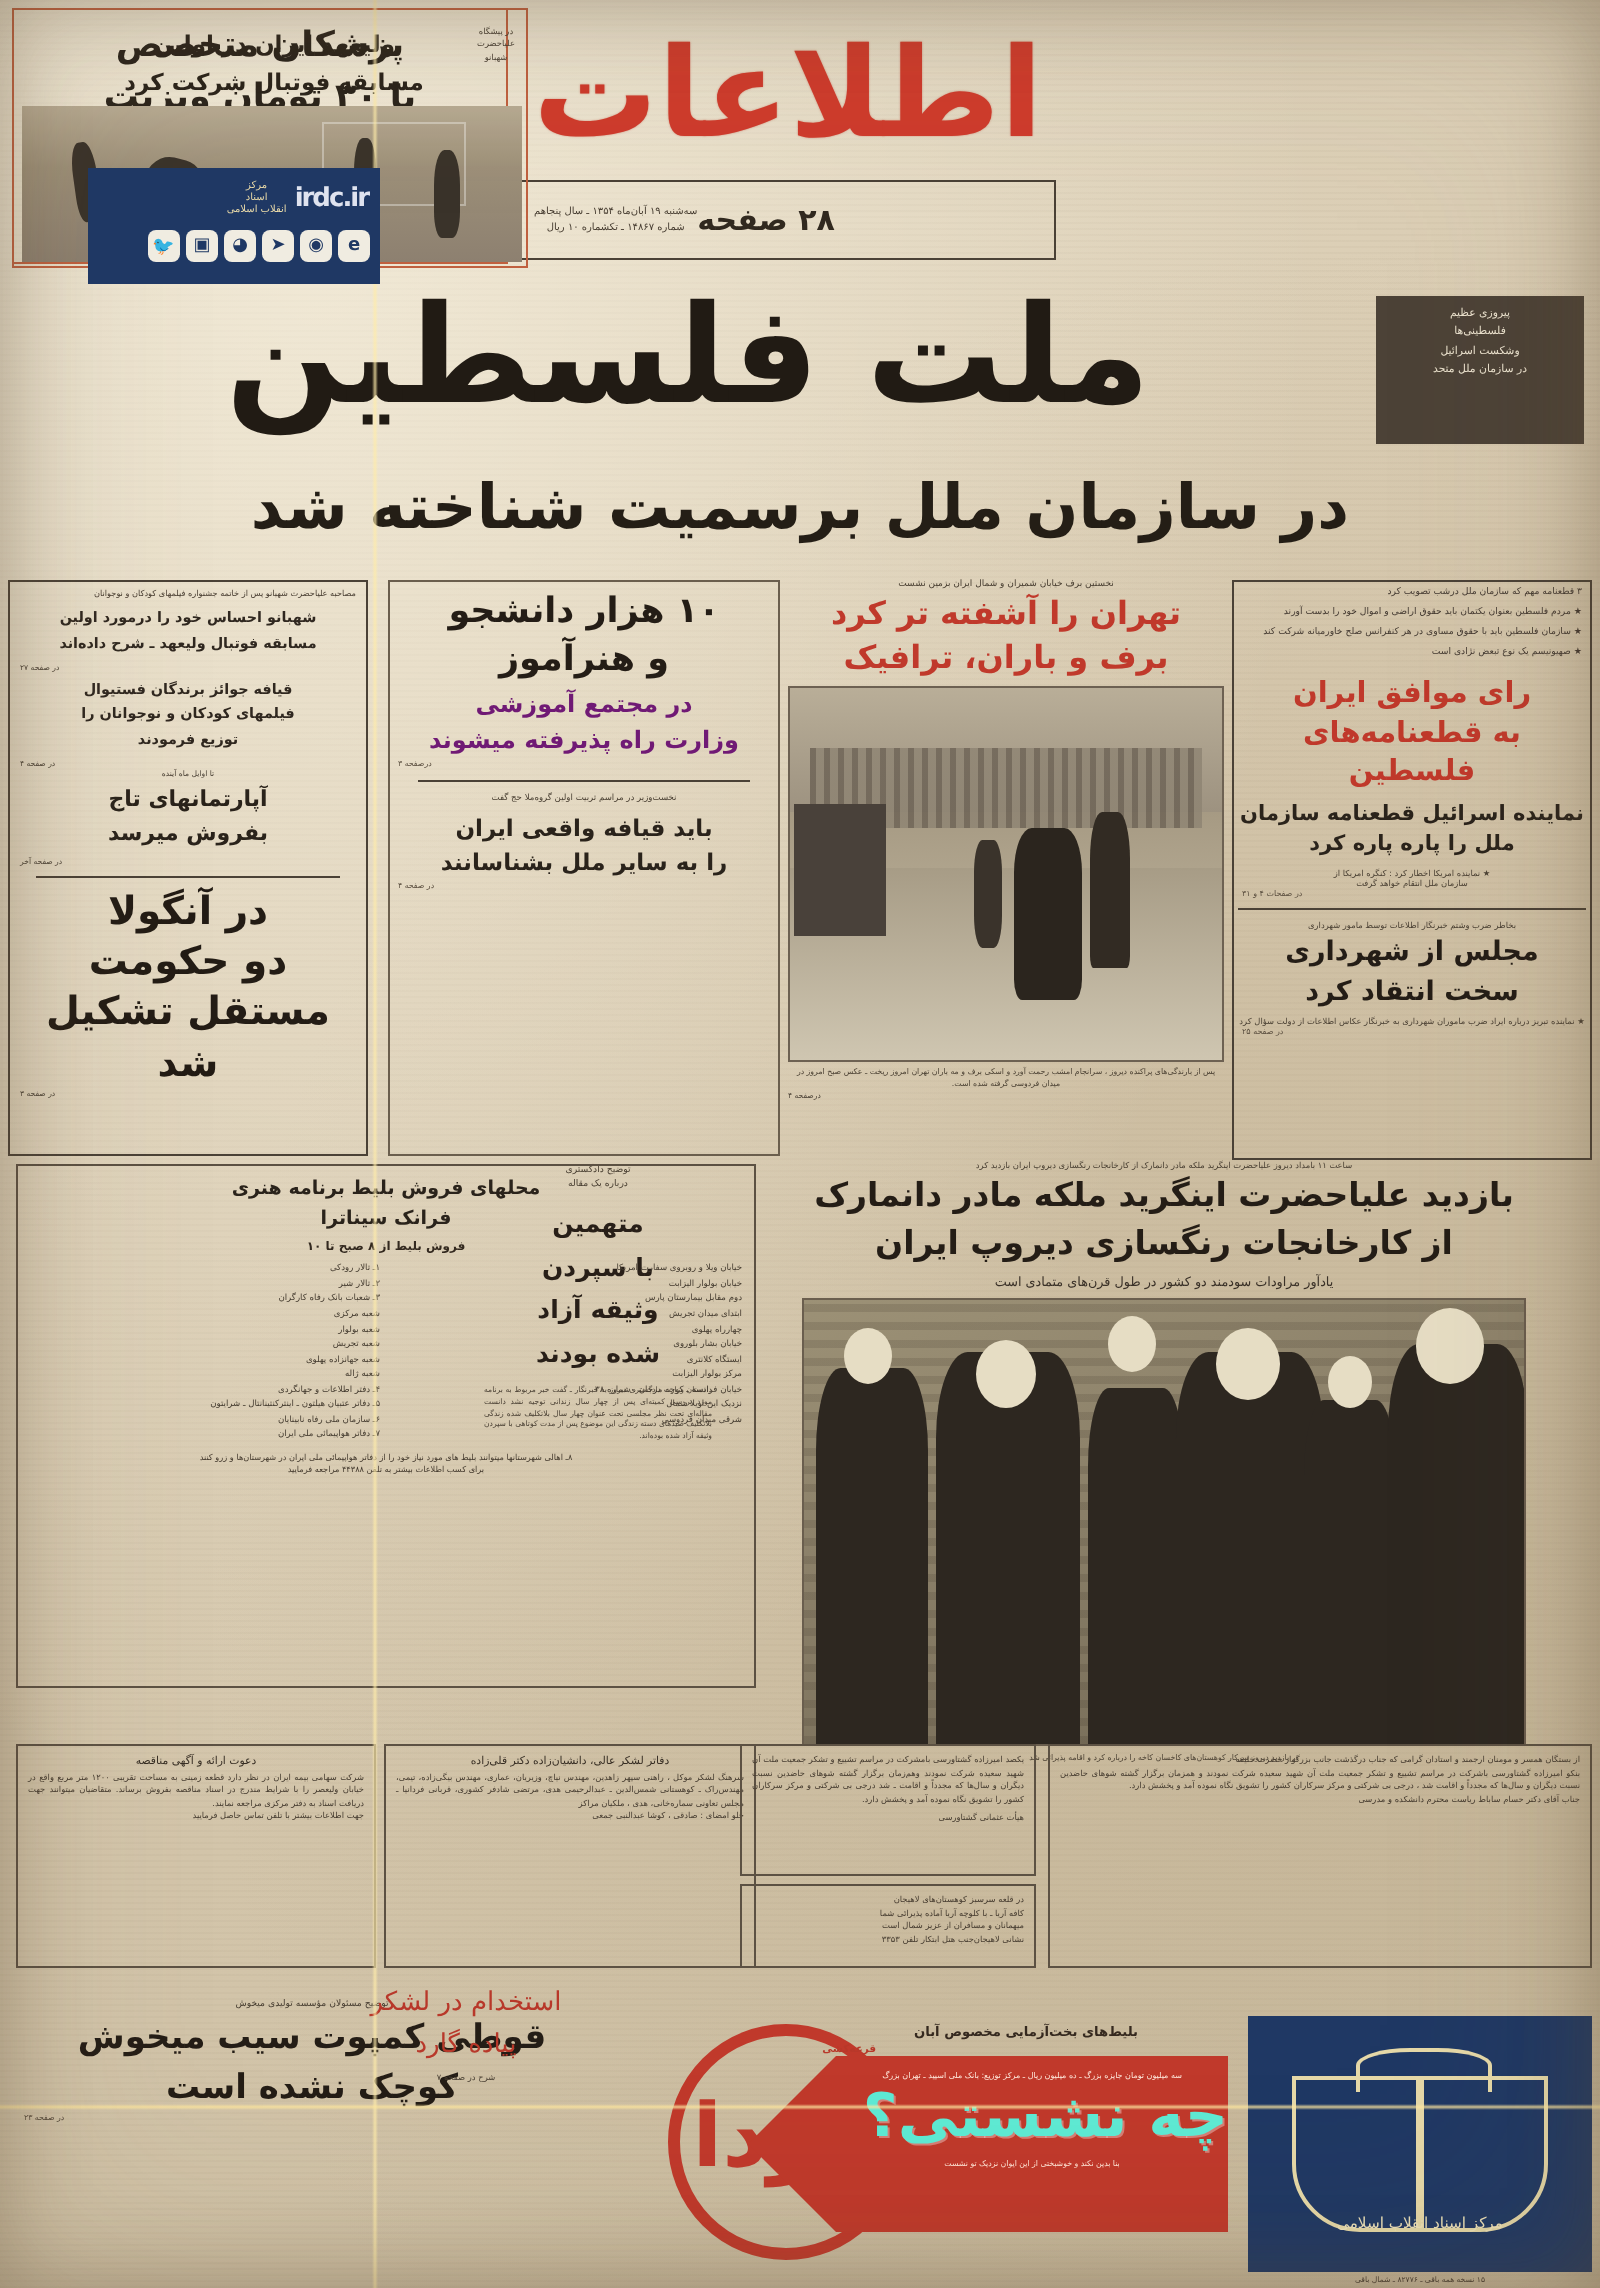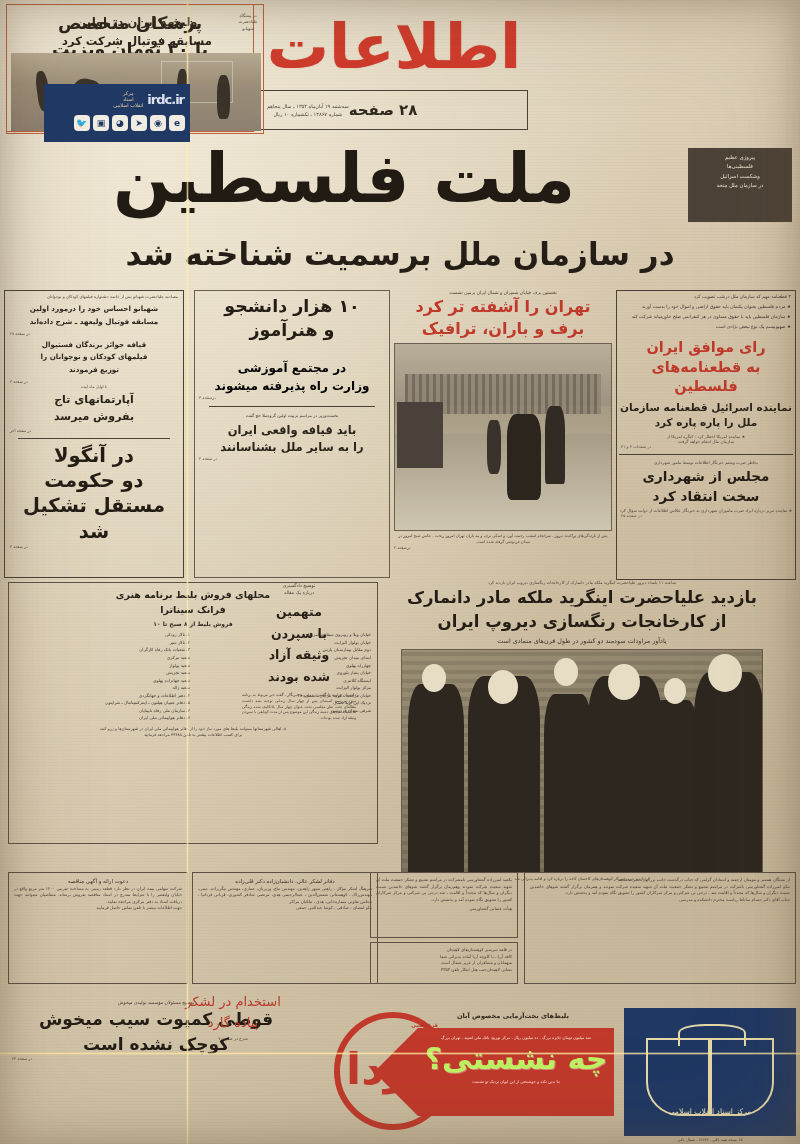--- a/index.html
+++ b/index.html
@@ -173,21 +173,21 @@
   .wx-cap{font-size:3.9px;line-height:1.5;text-align:center;color:#4c4234;margin-top:2px;}
 
   .col-l{position:absolute;left:4px;top:2px;width:180px;height:288px;}
   .col-l .smallnote{font-size:4.1px;line-height:1.55;color:#473c30;text-align:justify;}
   .col-l .mid{font-size:7.2px;line-height:1.7;text-align:center;color:#302820;font-weight:700;margin:3px 0;}
   .col-l .h2{font-size:11px;font-weight:700;line-height:1.5;text-align:center;color:#2a231b;margin:3px 0;}
   .col-l .h3{font-size:19.5px;font-weight:700;line-height:1.3;text-align:center;color:#231c15;letter-spacing:-.8px;}
 
   .col-mid2{position:absolute;right:410px;top:2px;width:196px;height:288px;border:1.2px solid #6a5e4d;box-sizing:border-box;padding:4px;}
   .col-mid2 .h1{font-size:17.5px;font-weight:700;line-height:1.35;text-align:center;color:#241d16;letter-spacing:-.7px;}
-  .col-mid2 .h1b{font-size:12px;font-weight:700;line-height:1.45;text-align:center;color:#000000;margin-top:18px;}
+  .col-mid2 .h1b{font-size:12px;font-weight:700;line-height:1.45;text-align:center;color:#701a75;margin-top:2px;}
   .col-mid2 .kick{font-size:4.3px;line-height:1.55;text-align:center;color:#4a4033;margin:5px 0 2px;}
   .col-mid2 .h4{font-size:19px;font-weight:700;line-height:1.35;text-align:center;color:#231c15;letter-spacing:-.6px;}
   .col-mid2 .h4b{font-size:11.5px;font-weight:700;line-height:1.5;text-align:center;color:#2a231b;}
   .col-mid2 .ref{font-size:3.9px;color:#5a4e3f;text-align:left;}
 
   
   .band3{position:absolute;left:0;top:580px;width:800px;height:296px;}
 
   .dk{position:absolute;right:4px;top:0;width:428px;}
   .dk .kick{font-size:4.2px;text-align:center;color:#4a4033;}
@@ -281,22 +281,22 @@
     position:absolute;left:-44px;top:0;width:0;height:0;
     border-top:44px solid transparent;border-bottom:44px solid transparent;
     border-right:44px solid #c0392b;
   }
   .arrow-ad .top-t{
     position:absolute;right:4px;top:-2px;width:194px;
     font-size:6.6px;color:#35291f;text-align:center;font-weight:700;
   }
   .arrow-ad .line1{font-size:4px;text-align:center;padding-top:7px;color:#ffe9dc;}
   .arrow-ad .big{
-    font-size:30px;font-weight:700;text-align:center;line-height:1.25;
-    color:#bef264;letter-spacing:-1px;
+    font-size:30px;font-weight:700;text-align:right;line-height:1.25;
+    color:#5eead4;letter-spacing:-1px;
     text-shadow:1px 1px 0 rgba(255,255,255,.35);
   }
   .arrow-ad .line2{font-size:3.9px;text-align:center;color:#ffe4d6;margin-top:1px;}
 
   .farda{
     position:absolute;right:348px;top:12px;width:118px;height:118px;
   }
   .farda .ring{
     position:absolute;inset:0;border-radius:50%;
     border:6px solid #c0392b;

